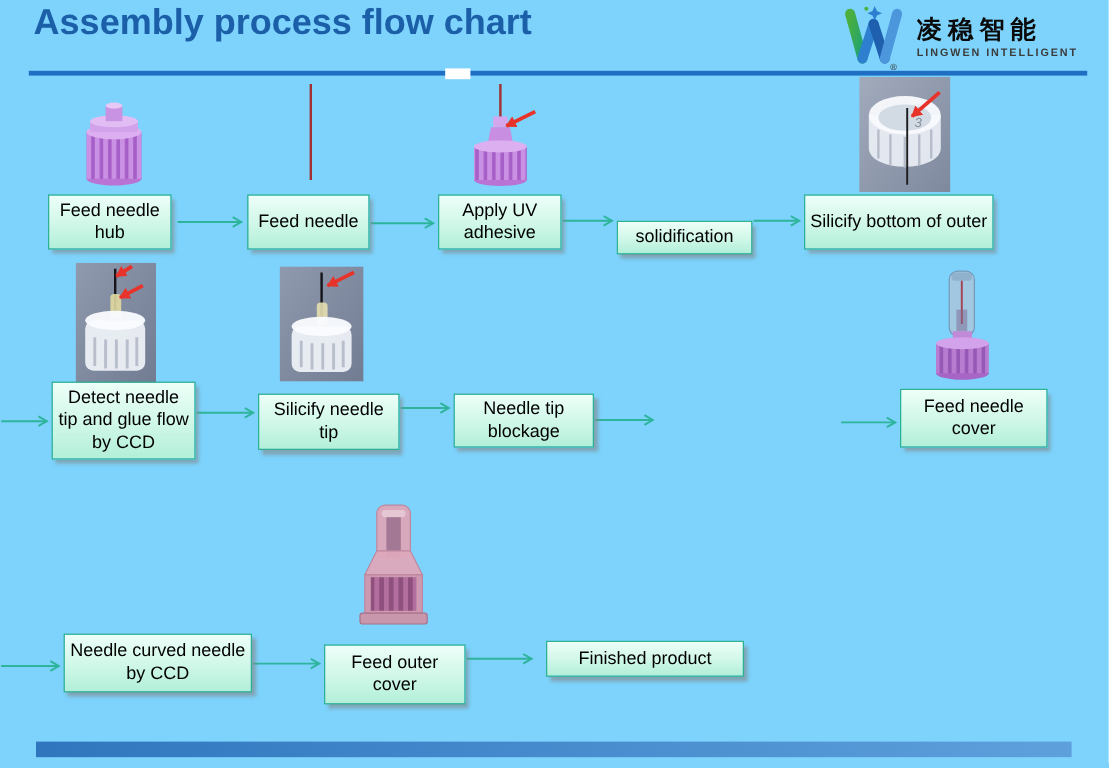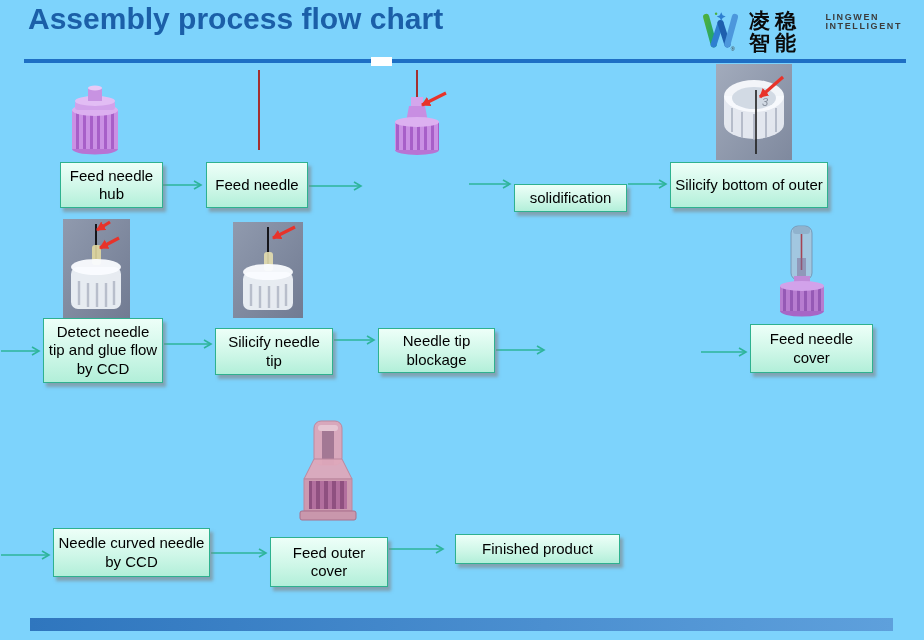--- a/index.html
+++ b/index.html
@@ -5,21 +5,21 @@
   html,body{margin:0;padding:0;background:#fff;}
   #slide{position:relative;width:924px;height:640px;background:#7dd3fc;overflow:hidden;
          font-family:"Liberation Sans",sans-serif;}
 
   .page-title{position:absolute;left:28px;top:2px;font-size:30px;font-weight:bold;
               color:var(--title-blue,#1B5FA8);letter-spacing:0px;}
   .rule{position:absolute;left:24px;top:59px;width:882px;height:4px;background:var(--rule-blue,#1E6FC4);}
   .rule-notch{position:absolute;left:371px;top:57px;width:21px;height:9px;background:#fff;}
 
   .logo{position:absolute;left:700px;top:5px;display:flex;align-items:center;gap:8px;}
-  .logo-text{display:flex;flex-direction:row;line-height:1.05;}
+  .logo-text{display:flex;flex-direction:column;line-height:1.05;}
   .logo-cn{font-size:21px;font-weight:bold;color:#0a0a0a;letter-spacing:5px;}
   .logo-en{font-size:9px;font-weight:bold;color:#3c3c3c;letter-spacing:1.6px;margin-top:3px;}
 
   .overlay{position:absolute;left:0;top:0;}
   .flow-line{stroke:var(--arrow-teal,#2EB49A);stroke-width:1.6;fill:none;}
   .teal-head{fill:none;stroke:var(--arrow-teal,#2EB49A);stroke-width:1.6;}
   .needle-line{stroke:var(--needle-red,#A33030);stroke-width:2;}
 
   .fbox{position:absolute;box-sizing:border-box;border:1.3px solid var(--box-border,#2EB18F);
         background:linear-gradient(180deg,var(--box-fill-top,#EDFFF8) 0%,#CFF7E8 55%,var(--box-fill-bottom,#B2EFD9) 100%);
@@ -236,26 +236,29 @@
       <rect x="18" y="2" width="28" height="44" rx="7" fill="#D8A8BC" stroke="#BC879E"></rect>
       <rect x="22" y="6" width="20" height="6" rx="3" fill="rgba(255,255,255,.35)"></rect>
       <rect x="26" y="12" width="12" height="34" fill="rgba(120,80,115,.55)"></rect>
       <polygon points="18,40 46,40 56,60 8,60" fill="rgba(222,168,186,.95)" stroke="#BC879E"></polygon>
       <rect x="8" y="60" width="48" height="32" fill="rgba(210,150,172,.95)" stroke="#BC879E"></rect>
       <rect x="13" y="62" width="38" height="28" fill="url(#prd)"></rect>
       <rect x="4" y="92" width="56" height="9" rx="2" fill="#C997AC" stroke="#A9718C"></rect>
     </svg>
   </div>
 
-  <div class="fbox" style="left:60px;top:162px;width:103px;height:46px">
+  <div class="fbox" style="left:40px;top:162px;width:103px;height:46px">
     <span>Feed needle hub</span>
     </div>
   <div class="fbox" style="left:206px;top:162px;width:102px;height:46px">
     <span>Feed needle</span>
     </div>
+  <div class="fbox" style="left:365px;top:162px;width:103px;height:46px">
+    <span>Apply UV adhesive</span>
+    </div>
   <div class="fbox" style="left:514px;top:184px;width:113px;height:28px">
     <span>solidification</span>
     </div>
   <div class="fbox" style="left:670px;top:162px;width:158px;height:46px">
     <span>Silicify bottom of outer</span>
     </div>
 
   <div class="fbox" style="left:43px;top:318px;width:120px;height:65px">
     <span>Detect needle tip and glue flow by CCD</span>
     </div>

